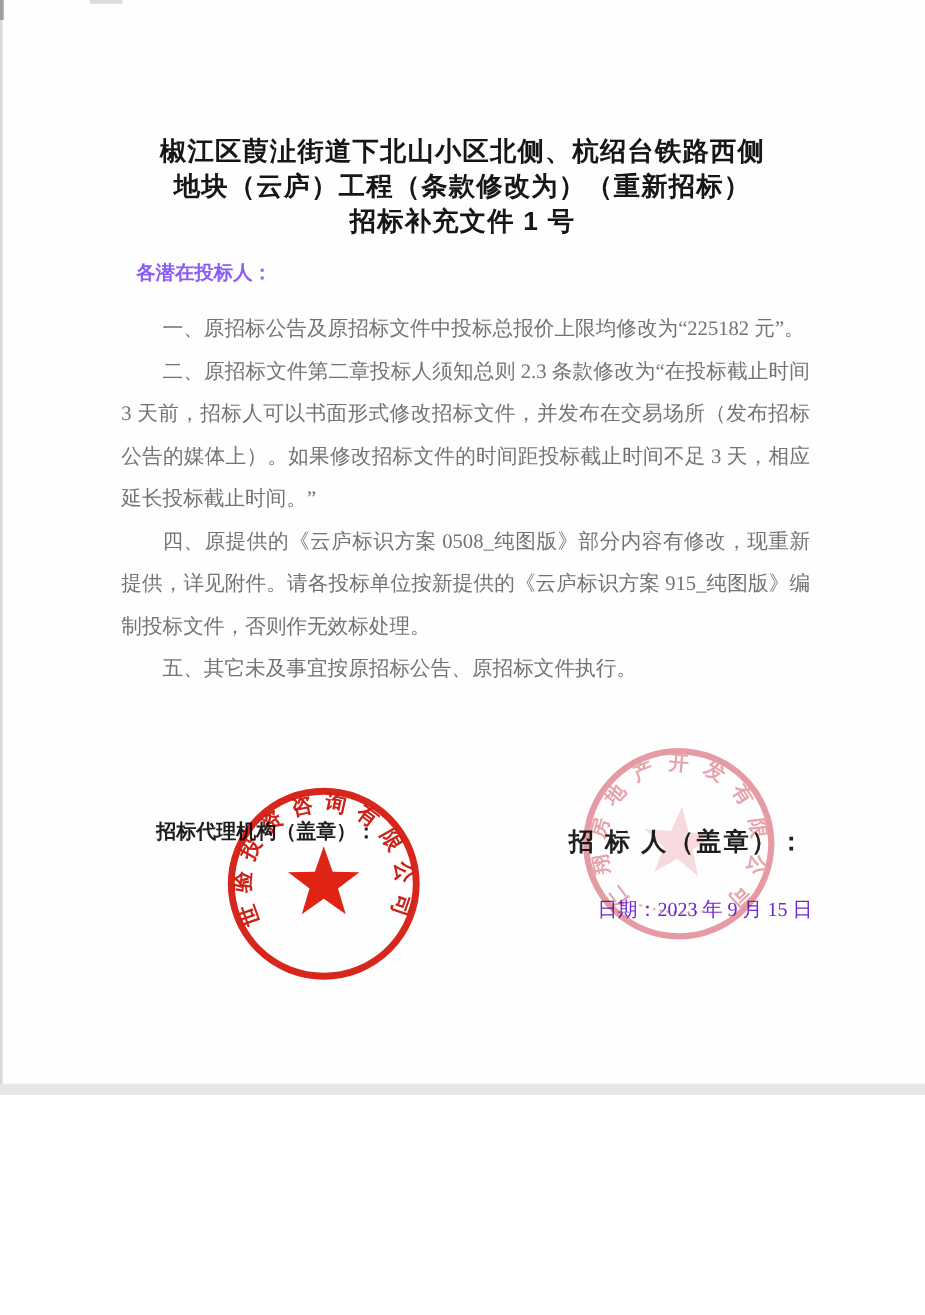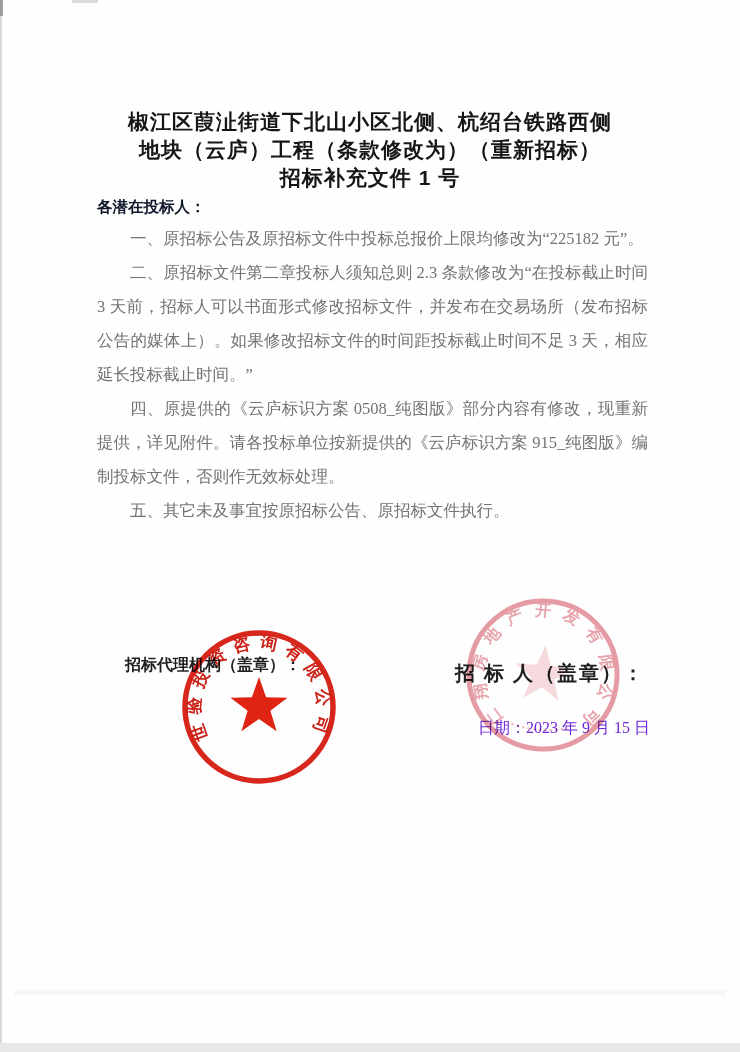--- a/index.html
+++ b/index.html
@@ -1,37 +1,37 @@
 <!DOCTYPE html>
 <html><head>
 <meta charset="utf-8">
 <style>
   html,body{margin:0;padding:0;background:#ffffff;}
   .page{
-    position:relative;width:740px;height:1052px;margin:0 auto;
+    position:relative;width:740px;height:876px;margin:0 auto;
     background:#fefefe;overflow:hidden;
     font-family:"Liberation Serif","DejaVu Serif",serif;
     color:#232323;
   }
   
   .edge-left{position:absolute;left:0;top:0;width:2px;height:100%;background:#c6c6c6;opacity:.65;}
   .corner-tl{position:absolute;left:0;top:0;width:3px;height:16px;background:#8d8d8d;opacity:.8;}
   .smudge-top{position:absolute;left:72px;top:0;width:26px;height:3px;background:#dcdcdc;}
   .edge-bottom{position:absolute;left:0;bottom:0;width:100%;height:9px;background:#e8e8e8;}
   .band-low{position:absolute;left:14px;right:14px;top:990px;height:5px;background:#f6f6f6;}
 
   .title{
     position:absolute;top:108px;left:60px;right:60px;margin:0;
     text-align:center;font-family:"Liberation Sans","DejaVu Sans",sans-serif;
     font-weight:700;font-size:21px;line-height:28px;color:#161616;letter-spacing:1px;
   }
   .title span{display:block;}
 
   .content{position:absolute;top:192px;left:97px;width:551px;}
-  .salutation{margin:0;font-size:15.5px;line-height:30px;font-weight:600;color:#0f172a;}
+  .salutation{margin:12px;font-size:15.5px;line-height:30px;font-weight:600;color:#8b5cf6;}
   .para{margin:0;font-size:16.5px;line-height:34px;text-indent:33px;text-align:justify;color:#737373;}
 
   .sig-agency{position:absolute;left:125px;top:655px;font-size:16px;font-weight:600;color:#1f1f1f;}
   .sig-bidder{position:absolute;left:455px;top:660px;font-size:20px;font-weight:600;letter-spacing:2px;color:#1f1f1f;}
   .sig-date{position:absolute;left:478px;top:718px;font-size:16px;color:#6d28d9;}
 
   .stamp{position:absolute;mix-blend-mode:multiply;}
   .stamp-agency{left:177px;top:625px;width:164px;height:164px;}
   .stamp-bidder{left:461px;top:593px;width:164px;height:164px;transform:rotate(5deg);opacity:.85;}
   .stamp text{font-family:"Liberation Serif","DejaVu Serif",serif;font-weight:600;}

